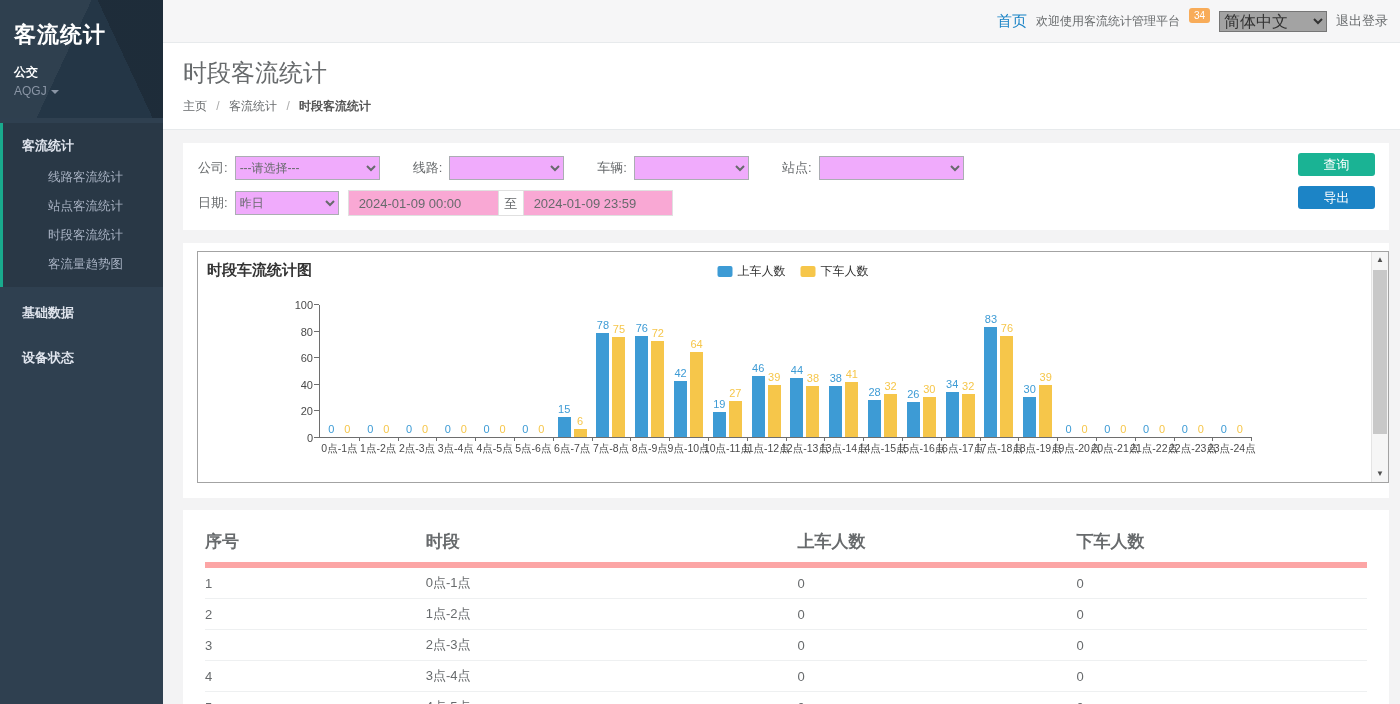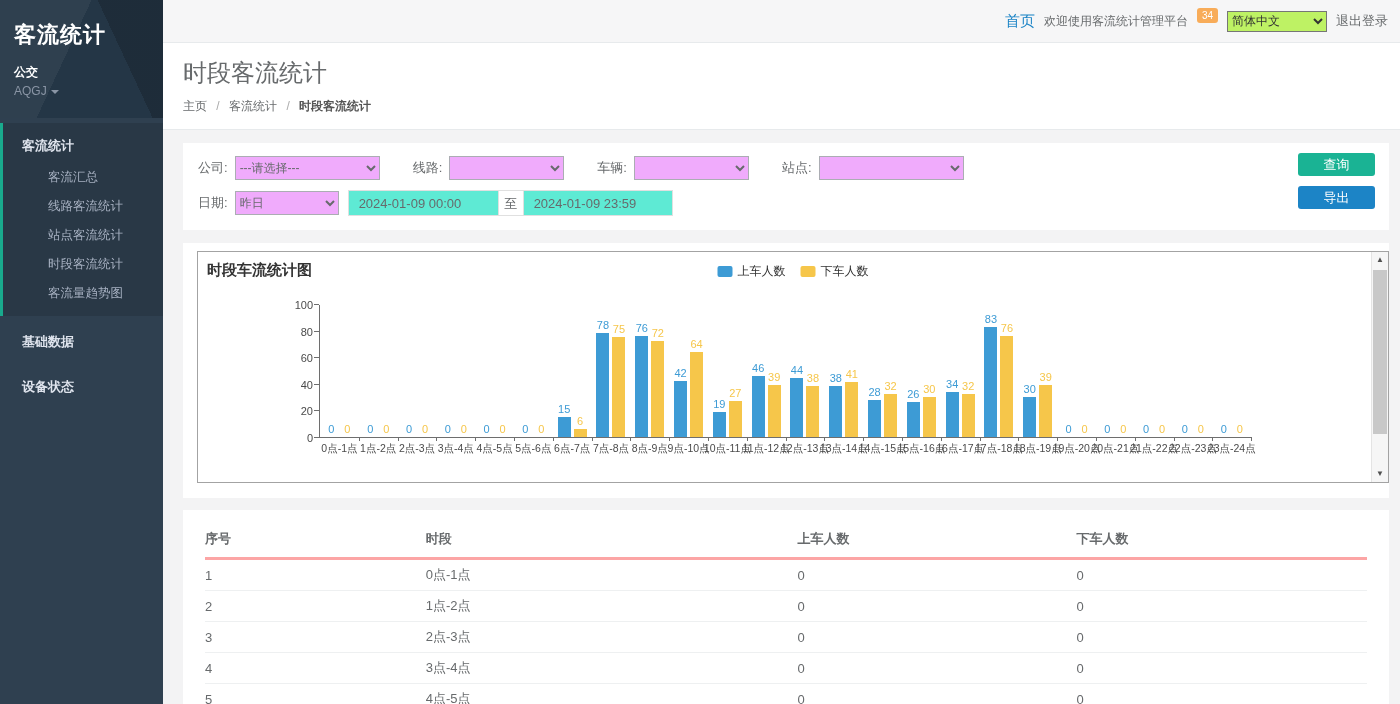--- a/index.html
+++ b/index.html
@@ -22,22 +22,22 @@
   .nav-static { color:#dfe4ed; font-size:13px; font-weight:bold; padding:10px 0 10px 22px; margin-top:7px; cursor:pointer; }
 
   
   .main { margin-left:163px; }
   .topbar { height:43px; background:#f6f6f7; border-bottom:1px solid #e7eaec;
     display:flex; align-items:center; justify-content:flex-end; padding-right:12px; gap:9px; }
   .home-link { color:#1c84c6; font-size:15px; cursor:pointer; }
   .welcome-text { color:#676a6c; font-size:12px; }
   .badge { background:#f8ac59; color:#fff; font-size:10px; padding:2px 5px; border-radius:3px;
     position:relative; top:-6px; }
-  .lang-select { width:100px; height:21px; font-size:12px; color:#333; border:1px solid #767676;
-    background:#bef264; font-family:inherit; }
+  .lang-select { width:108px; height:21px; font-size:16px; color:#333; border:1px solid #767676;
+    background:#a3a3a3; font-family:inherit; }
   .logout-link { color:#676a6c; font-size:13px; cursor:pointer; }
 
   .page-heading { background:#ffffff; padding:14px 20px 14px 20px; border-bottom:1px solid #e7eaec; }
   .page-title { font-size:24px; font-weight:400; color:#676a6c; }
   .breadcrumb { margin-top:9px; font-size:12px; color:#676a6c; }
   .breadcrumb span.crumb { cursor:pointer; }
   .breadcrumb .sep { color:#aaa; margin:0 6px; }
   .breadcrumb .crumb.last { font-weight:bold; color:#555; cursor:default; }
 
   .content { padding:13px 11px 0 20px; }
@@ -46,21 +46,21 @@
   
   .filter-panel { padding:13px 15px 14px 15px; position:relative; }
   .filter-row { display:flex; align-items:center; }
   .filter-row + .filter-row { margin-top:10px; }
   .f-label { font-size:13px; color:#676a6c; margin-right:7px; }
   .f-group { display:flex; align-items:center; margin-right:33px; }
   select.f-select { height:24px; border:1px solid #abadb3; background:#f0abfc; color:#676a6c;
     font-size:12px; font-family:inherit; }
   .w-company { width:145px; } .w-line { width:115px; } .w-vehicle { width:115px; } .w-station { width:145px; }
   .w-preset { width:104px; }
-  .date-box { height:26px; line-height:26px; background:#5eead4; border:1px solid #e0e0e0;
+  .date-box { height:26px; line-height:26px; background:#f9a8d4; border:1px solid #e0e0e0;
     font-size:13px; color:#676a6c; padding-left:10px; }
   .date-from { width:150px; margin-left:9px; border-right:none; }
   .date-sep { width:26px; background:#ffffff; text-align:center; padding-left:0; }
   .date-to { width:149px; border-left:none; }
   .btn-stack { position:absolute; right:14px; top:10px; display:flex; flex-direction:column; gap:10px; }
   .btn { width:77px; height:23px; border:none; border-radius:3px; color:#fff; font-size:13px;
     font-family:inherit; cursor:pointer; }
   .btn-query { background:#1ab394; }
   .btn-export { background:#1c84c6; }
 
@@ -87,39 +87,38 @@
   .y-tick { position:absolute; width:5px; height:1px; background:#6e6e6e; }
   .vscroll { position:absolute; right:0; top:0; bottom:0; width:17px; background:#f6f6f6; border-left:1px solid #e4e4e4; }
   .vs-arrow { position:absolute; left:0; width:16px; height:16px; text-align:center; font-size:8px;
     color:#505050; line-height:16px; background:#f6f6f6; cursor:pointer; }
   .vs-up { top:0; } .vs-down { bottom:0; }
   .vs-thumb { position:absolute; left:1px; top:18px; width:14px; height:164px; background:#c8c8c8; cursor:pointer; }
 
   
   .table-panel { margin-top:12px; padding:12px 22px; height:250px; }
   table.data-table { width:100%; border-collapse:collapse; table-layout:fixed; }
-  .data-table th { text-align:left; font-size:13px; font-weight:bold; color:#676a6c;
-    padding:8px 0 9px 0; border-bottom:3px solid #fca5a5; }
+  .data-table th { text-align:left; font-size:17px; font-weight:bold; color:#676a6c;
+    padding:8px 0 9px 0; border-bottom:6px solid #fca5a5; }
   .data-table td { font-size:13px; color:#676a6c; padding:6px 0; border-bottom:1px solid #eef0f1; height:26px; }
 </style>
 </head>
 <body>
 
 <div class="sidebar">
   <div class="logo-area">
     <div class="app-title">客流统计</div>
     <div class="org-name">公交</div>
     <div class="user-row">
       <span>AQGJ</span><span class="caret-down"></span>
     </div>
   </div>
   <div class="nav-section-active">
     <div class="nav-header">客流统计</div>
     <ul class="submenu" id="submenu">
-        <li>客流汇总</li>
         <li>线路客流统计</li>
         <li>站点客流统计</li>
         <li>时段客流统计</li>
         <li>客流量趋势图</li>
       </ul>
   </div>
   <div class="nav-static">基础数据</div>
   <div class="nav-static">设备状态</div>
 </div>
 

